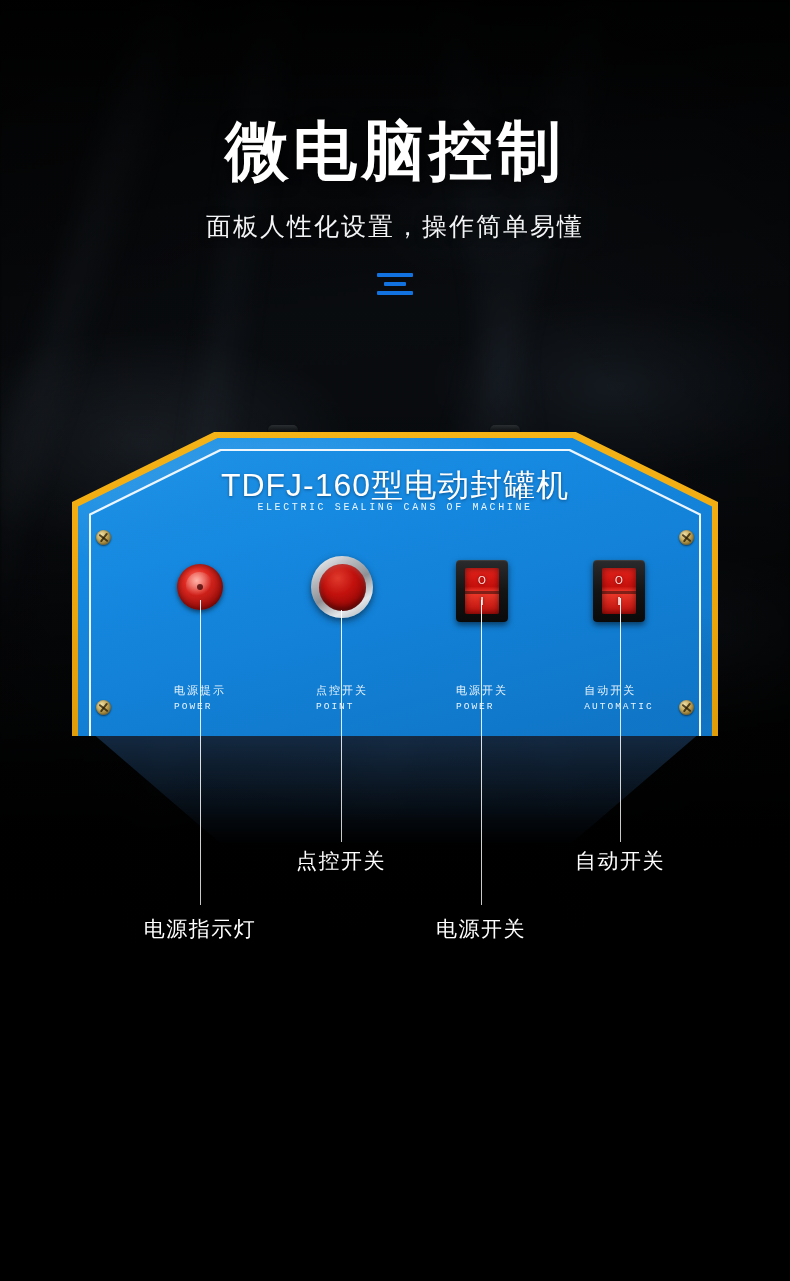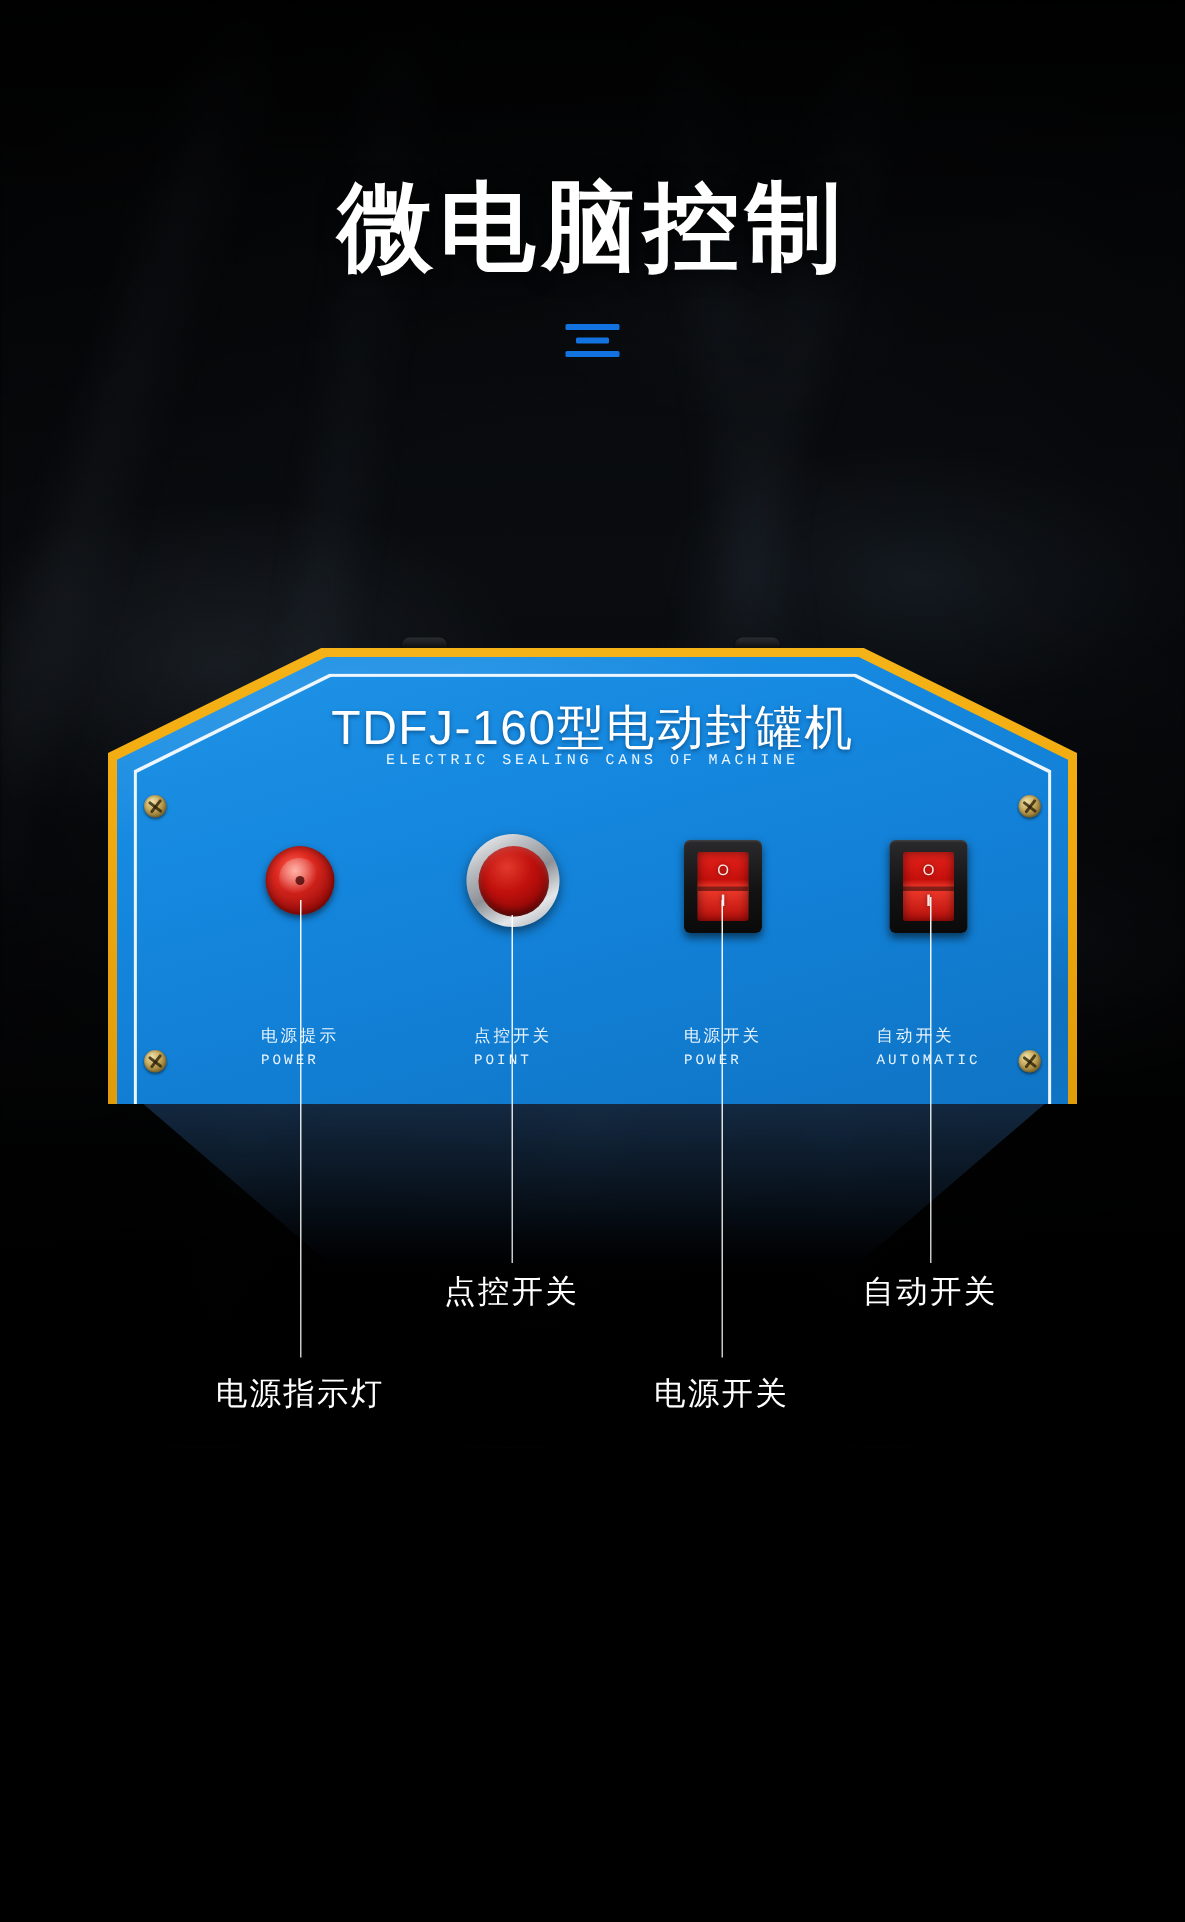--- a/index.html
+++ b/index.html
@@ -254,20 +254,21 @@
 <body>
 
 <div id="page">
 
   <div class="bg-layer"></div>
   <div class="bg-streaks"></div>
   <div class="bg-vignette"></div>
 
   <div class="header">
     <div class="hero-title">微电脑控制</div>
+    <div class="hero-sub">面板人性化设置，操作简单易懂</div>
     <div class="divider-mark">
       <i></i>
       <i></i>
       <i></i>
     </div>
   </div>
 
   <div class="panel-stage">
     <div class="panel-shadow-wedge"></div>
 

